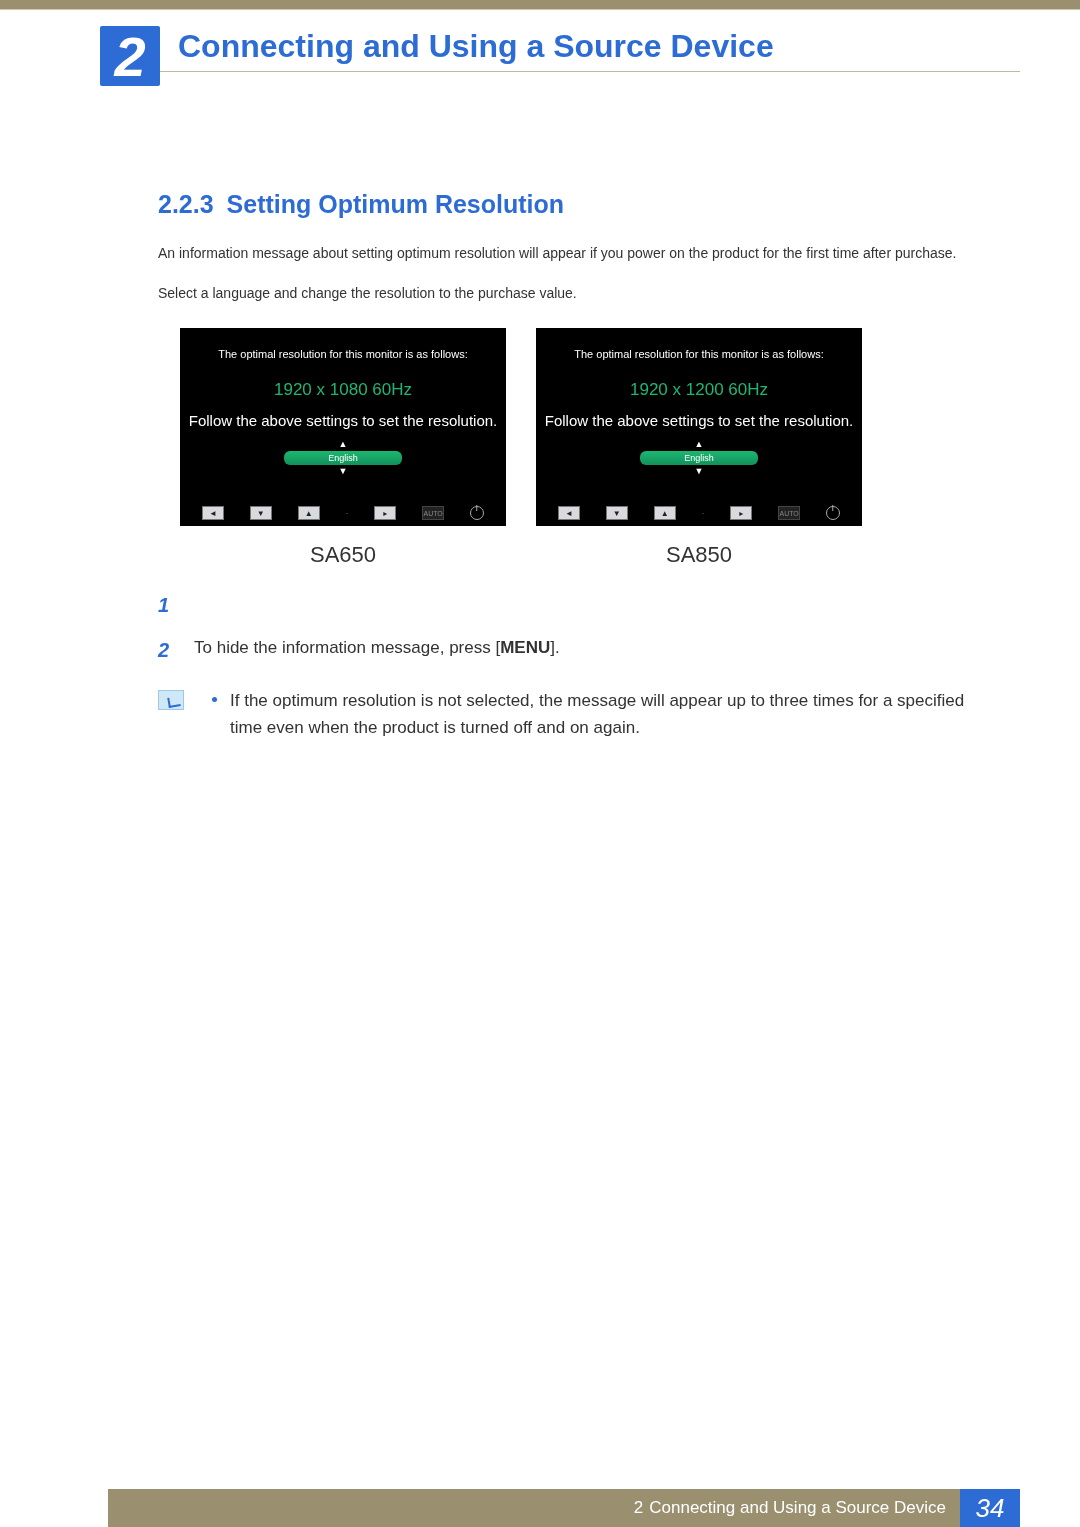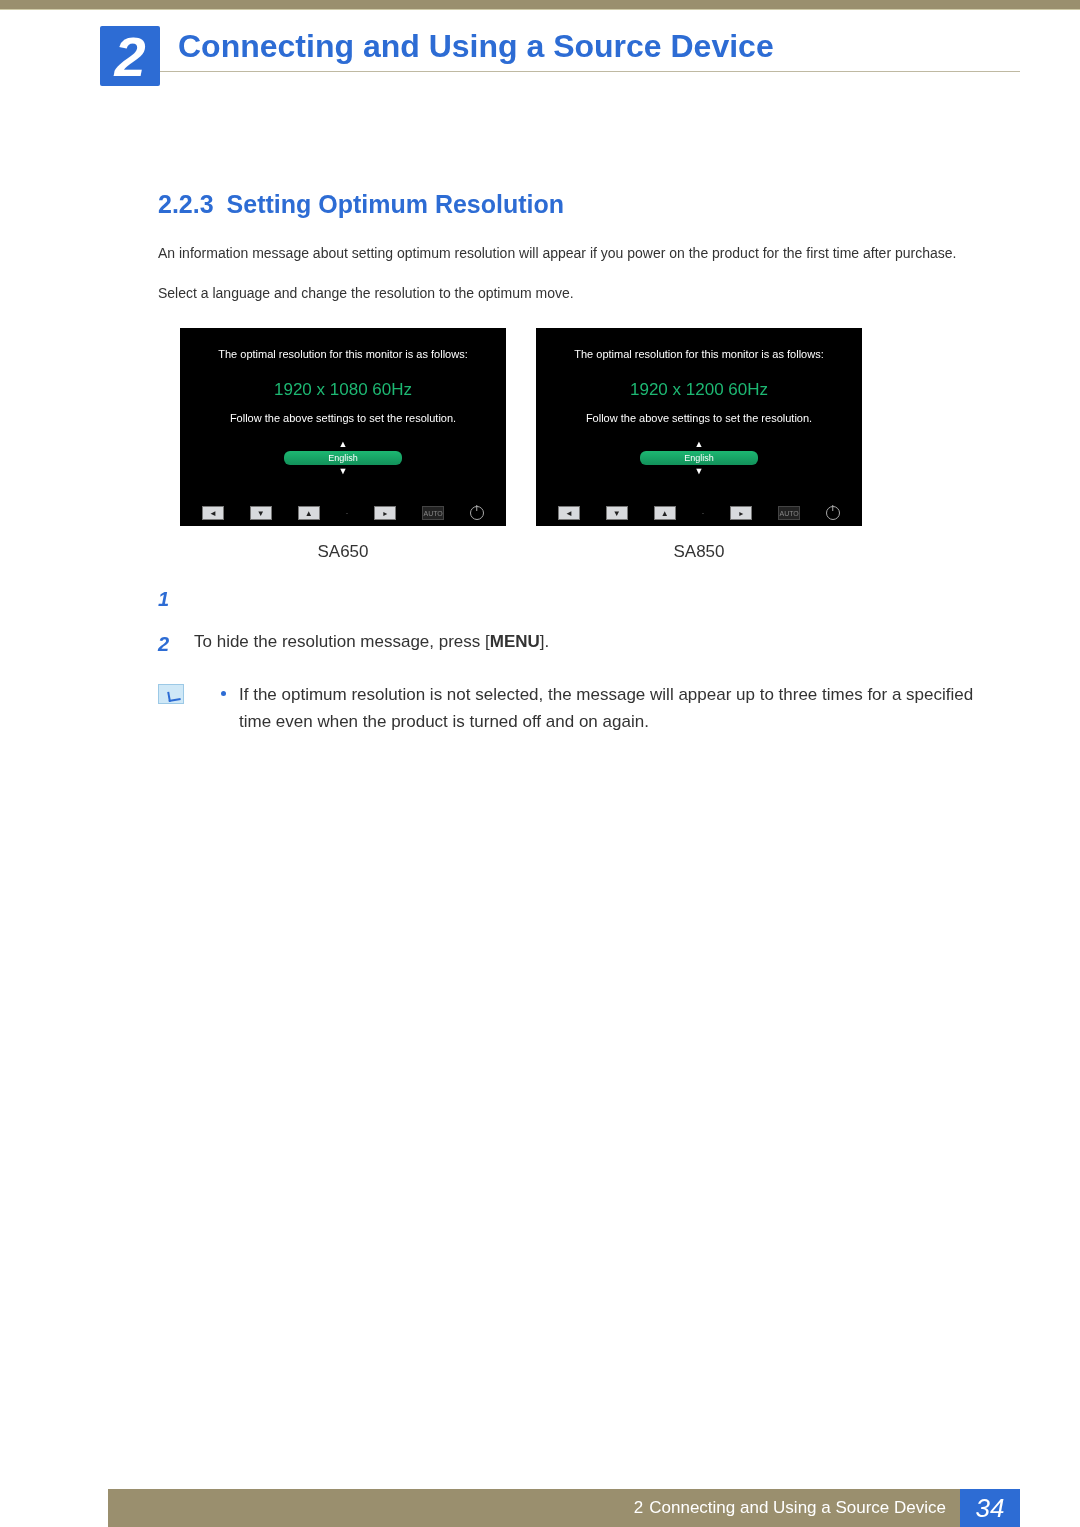--- a/index.html
+++ b/index.html
@@ -90,21 +90,21 @@
     line-height: 1.6;
   }
   .osd-res {
     color: #1db772;
     text-align: center;
     margin: 16px 0 12px 0;
     font-size: 17px;
   }
   .osd-follow {
     text-align: center;
-    font-size: 11px;
+    font-size: 15px;
   }
   .lang-strip {
     position: absolute;
     left: 50%;
     transform: translateX(-50%);
     bottom: 50px;
     width: 118px;
   }
   .lang-arrow {
     text-align: center;
@@ -143,21 +143,21 @@
     width: 14px; height: 14px; border-radius: 50%;
     background: none; border: 1.5px solid #aaa; position: relative;
   }
   .osd-btn.power::before {
     content: ""; position: absolute; top: -2px; left: 50%;
     width: 1.5px; height: 6px; background: #aaa; transform: translateX(-50%);
   }
   .osd-dot { color:#666; font-size:9px; }
   .panel-label {
     margin-top: 16px;
-    font-size: 17px;
+    font-size: 22px;
     color: #333;
   }
   .steps { margin-top: 10px; }
   .step {
     display: flex;
     gap: 18px;
     margin-bottom: 14px;
     font-size: 17px;
     line-height: 1.55;
   }
@@ -198,21 +198,21 @@
   }
   .enter-icon::after {
     content: "↵";
     position: absolute;
     font-size: 9px;
     left: 2px; top: -2px;
   }
   .bold { font-weight: 700; }
   .note-block {
     display: flex;
-    gap: 33px;
+    gap: 24px;
     margin-top: 22px;
   }
   .note-icon {
     width: 26px; height: 20px;
     background: #cfe8f7;
     border: 1px solid #9cc9e6;
     position: relative;
     flex-shrink: 0;
     margin-top: 2px;
   }
@@ -285,21 +285,21 @@
 </div>
 
 <div class="content">
 
   <div class="section-heading">
     <span class="section-number">2.2.3</span>
     <span>Setting Optimum Resolution</span>
   </div>
 
   <p class="para">An information message about setting optimum resolution will appear if you power on the product for the first time after purchase.</p>
-  <p class="para">Select a language and change the resolution to the optimum move.</p>
+  <p class="para">Select a language and change the resolution to the purchase value.</p>
 
   <div class="panels">
 
     <div class="panel-wrap">
       <div class="osd-panel">
         <div class="osd-text">The optimal resolution for this monitor is as follows:</div>
         <div class="osd-res">1920 x 1080  60Hz</div>
         <div class="osd-follow">Follow the above settings to set the resolution.</div>
         <div class="lang-strip">
           <div class="lang-arrow">▲</div>
@@ -344,21 +344,21 @@
 
   </div>
 
   <div class="steps">
     <div class="step">
       <div class="step-num">1</div>
     </div>
     <div class="step">
       <div class="step-num">2</div>
       <div>
-        <span>To hide the resolution message, press [</span><span class="bold">MENU</span><span>].</span>
+        <span>To hide the information message, press [</span><span class="bold">MENU</span><span>].</span>
       </div>
     </div>
   </div>
 
   <div class="note-block">
     <div class="note-icon"></div>
     <ul class="note-list">
       <li>If the optimum resolution is not selected, the message will appear up to three times for a specified time even when the product is turned off and on again.</li>
     </ul>
   </div>

